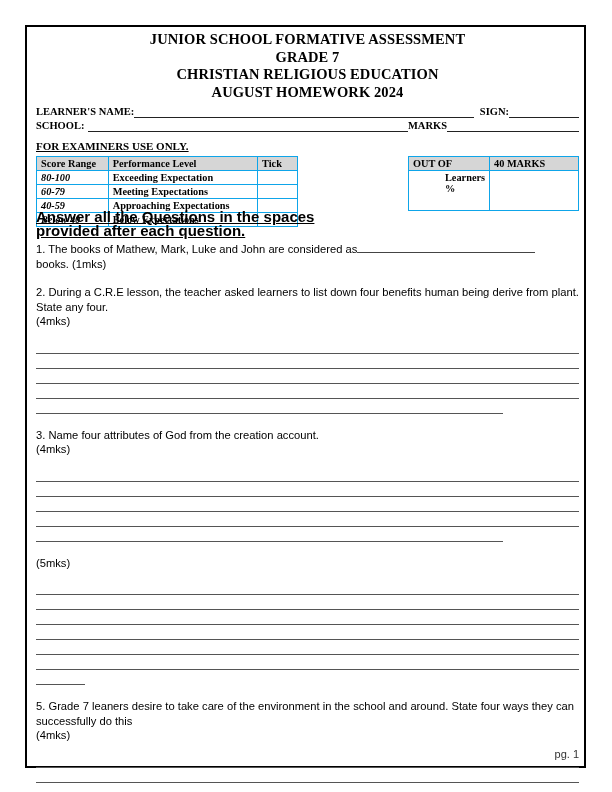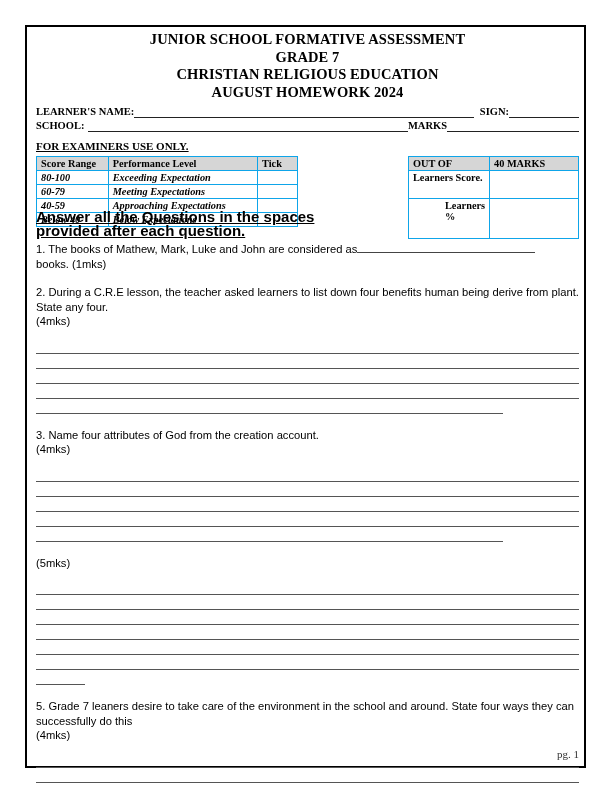--- a/index.html
+++ b/index.html
@@ -99,21 +99,21 @@
   table.grid th {
     background: #d6d6d6;
   }
   .score-table {
     position: absolute;
     left: 0;
     top: 0;
     width: 262px;
   }
   .score-table .c1 { width: 72px; font-style: italic; }
-  .score-table .c2 { width: 150px; font-style: italic; }
+  .score-table .c2 { width: 150px; }
   .score-table .c3 { width: 40px; }
   .score-table th.c1, .score-table th.c2, .score-table th.c3 { font-style: normal; }
 
   .marks-table {
     position: absolute;
     left: 372px;
     top: 0;
     width: 171px;
   }
   .marks-table .m1 { width: 78px; margin-left: 32px; }
@@ -159,21 +159,21 @@
     width: 100%;
   }
   .ansline.short80 { width: 86%; }
   .ansline.stub { width: 9%; }
 
   .footer {
     position: absolute;
     right: 0;
     bottom: 3px;
     font-size: 11px;
-    font-family: Liberation Serif, serif;
+    font-family: Liberation Sans, sans-serif;
     color: #333;
   }
 </style>
 </head>
 <body>
 
 <div id="page">
   <div id="inner">
 
     <div class="title-block">
@@ -233,24 +233,20 @@
       </tbody>
         </table>
 
       <table class="grid marks-table">
         <tbody>
             <tr>
           <th class="m1">OUT OF</th>
           <th class="m2">40 MARKS</th>
         </tr>
         <tr>
-          <td class="m1 tall-a">Learners Score.</td>
-          <td class="m2 tall-a"></td>
-        </tr>
-        <tr>
           <td class="m1 tall-b">Learners %</td>
           <td class="m2 tall-b"></td>
         </tr>
       </tbody>
         </table>
 
     </div>
 
     <div class="instruction">Answer all the Questions in the spaces provided after each question.</div>
 

